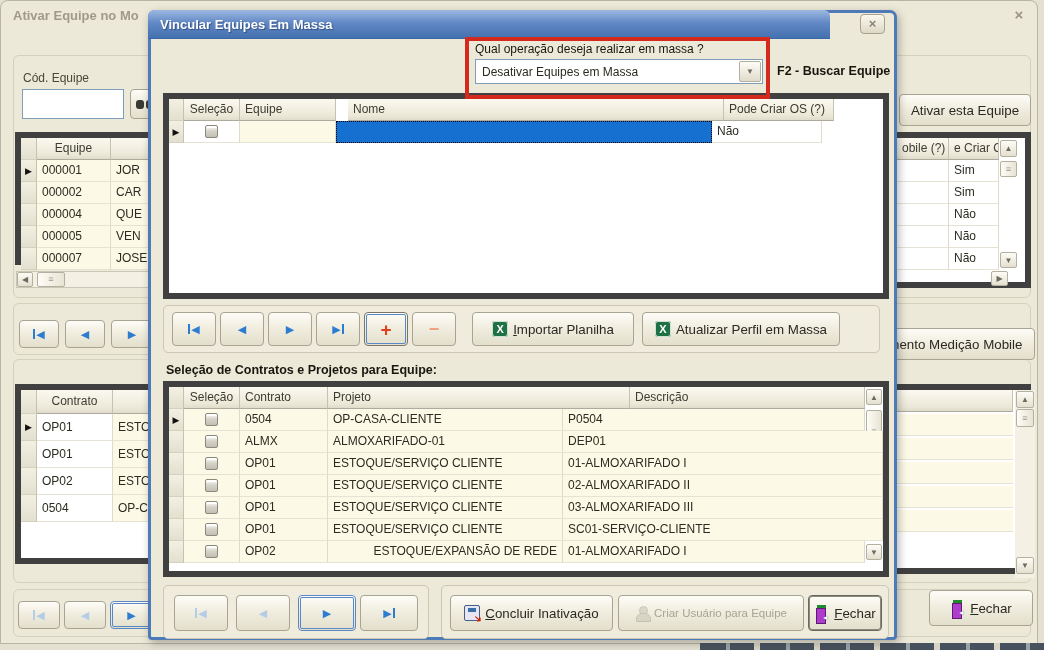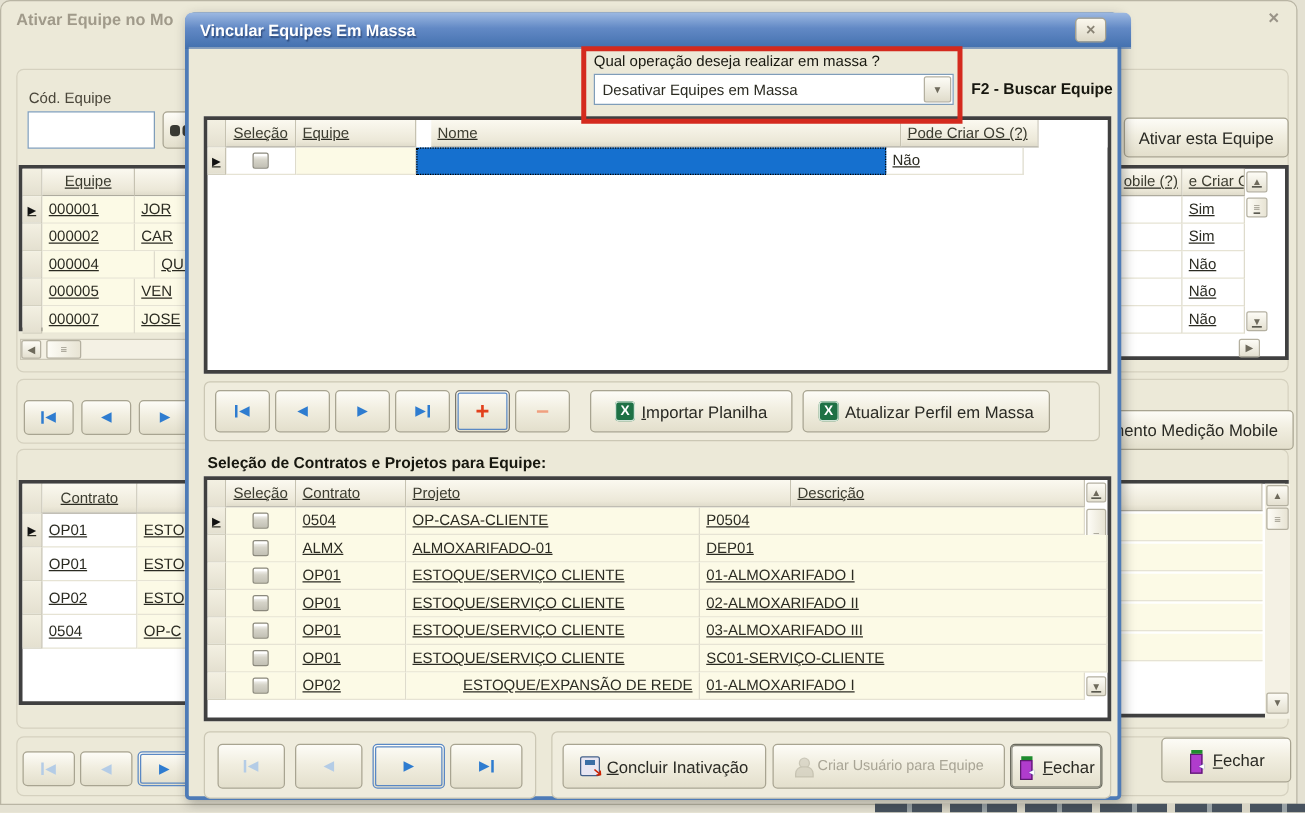--- a/index.html
+++ b/index.html
@@ -30,21 +30,21 @@
   .btn .blabel { display:block; }
   .btn .ul::first-letter { text-decoration:underline; }
   .focus-ring { outline:1px solid #5a88c4; outline-offset:-3px; }
 
   .arr { color:#2e7cd0; font-size:11px; line-height:1; display:flex; align-items:center; }
   .arr.dim { color:#b4cce6; }
   .bar-r::after { content:""; width:2px; height:10px; background:currentColor; margin-left:1px; }
   .bar-l::before { content:""; width:2px; height:10px; background:currentColor; margin-right:1px; }
 
   
-  .grid { background:#fff; border:3px solid #404040;text-decoration:underline; }
+  .grid { background:#fff; border:6px solid #404040; }
   .gh { background:linear-gradient(180deg,#fbf9f0 0%,#ece8d8 80%,#e0dccb 100%);
     border-right:1px solid #c6c2b1; border-bottom:1px solid #aeab9e;
     color:#3c3c30; padding:3px 5px; overflow:hidden; white-space:nowrap; }
   .gc { padding:3px 5px; border-right:1px solid #dedbcc; border-bottom:1px solid #e6e3d4;
     overflow:hidden; white-space:nowrap; }
   .gy { background:#fcfae6; }
   .ind { background:linear-gradient(180deg,#f3f0e2,#e4e0d0); border-right:1px solid #c6c2b1;
     border-bottom:1px solid #d4d1c1; color:#111; font-size:9px;
     display:flex; align-items:center; justify-content:center; }
   .row { display:flex; height:22px; }
@@ -57,21 +57,21 @@
   .sb-btn { background:linear-gradient(180deg,#fdfcf6,#e4e0d0); border:1px solid #b4b0a0;
     border-radius:2px; color:#6e6a5c; font-size:8px; display:flex; align-items:center; justify-content:center; }
   .sb-thumb { background:linear-gradient(90deg,#fdfcf6,#e8e4d4); border:1px solid #b4b0a0;
     border-radius:2px; color:#9a968a; font-size:9px; line-height:1;
     display:flex; align-items:center; justify-content:center; }
 
   
   .dialog { left:148px; top:10px; width:749px; height:630px; z-index:10;
     background:#ece9d8; border:3px solid #4e7bb7; border-radius:7px 7px 4px 4px;
     box-shadow:2px 3px 9px rgba(40,40,40,.35); }
-  .titlebar { left:-3px; top:-3px; width:757px; height:29px; border-radius:6px 6px 0 0;
+  .titlebar { left:-3px; top:-3px; width:682px; height:29px; border-radius:6px 6px 0 0;
     background:linear-gradient(180deg,#9db9e2 0%,#6289c5 45%,#4471af 100%);
     border-bottom:1px solid #3c67a6; }
   .title-text { left:12px; top:7px; color:#fff; font-size:13px; font-weight:bold;
     text-shadow:1px 1px 1px rgba(20,40,80,.55); }
   .dlg-close { left:712px; top:4px; width:25px; height:20px; border-radius:4px;
     background:linear-gradient(180deg,#fbf8ee,#ddd8c6); border:1px solid #a8a28e;
     color:#8a8476; font-weight:bold; font-size:13px; line-height:18px; text-align:center; cursor:pointer; }
   .annotation { border:4px solid #d42a1e; z-index:30; pointer-events:none; }
   .boldlbl { font-weight:bold; color:#17170f; }
 
@@ -137,21 +137,21 @@
       <div class="gc gy" style="width:74px;">000001</div>
       <div class="gc gy" style="flex:1;">JOR</div>
     </div>
     <div class="row">
       <div class="ind" style="width:16px;"></div>
       <div class="gc gy" style="width:74px;">000002</div>
       <div class="gc gy" style="flex:1;">CAR</div>
     </div>
     <div class="row">
       <div class="ind" style="width:16px;"></div>
-      <div class="gc gy" style="width:90px;">000004</div>
+      <div class="gc gy" style="width:74px;">000004</div>
       <div class="gc gy" style="flex:1;">QUE</div>
     </div>
     <div class="row">
       <div class="ind" style="width:16px;"></div>
       <div class="gc gy" style="width:74px;">000005</div>
       <div class="gc gy" style="flex:1;">VEN</div>
     </div>
     <div class="row">
       <div class="ind" style="width:16px;"></div>
       <div class="gc gy" style="width:74px;">000007</div>

